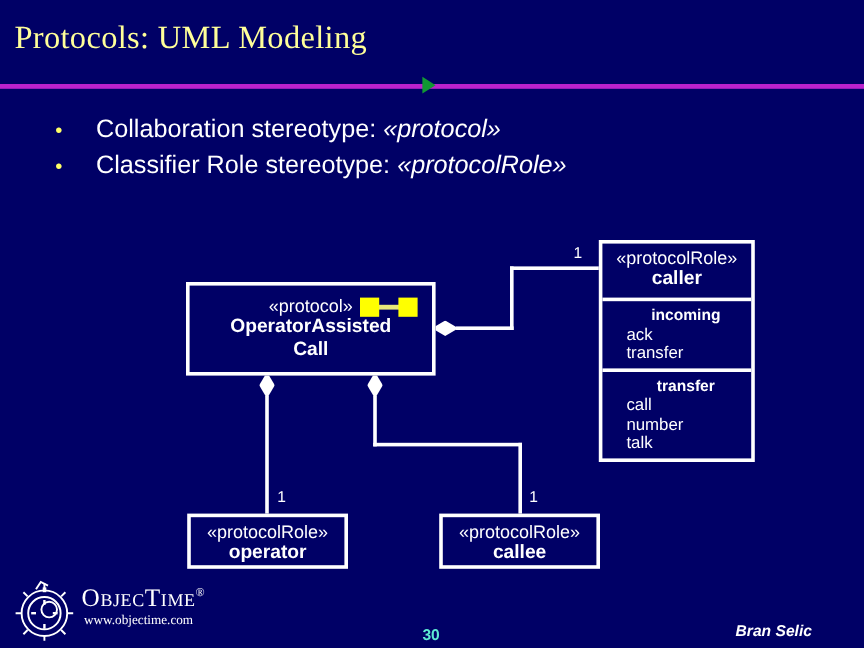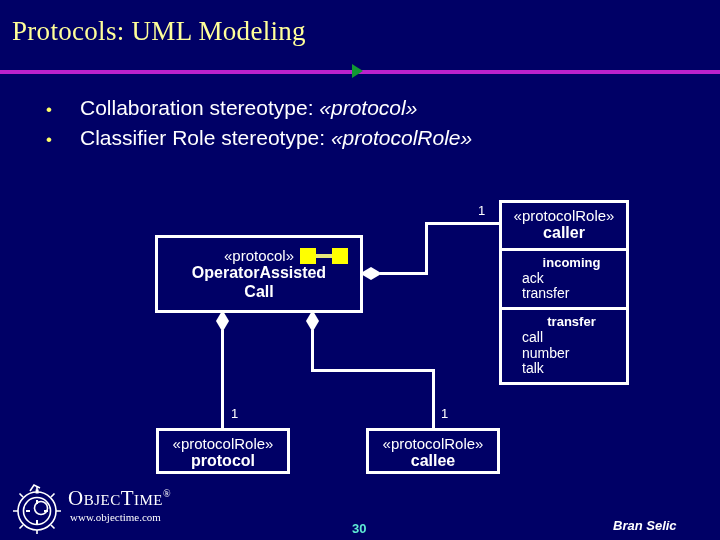--- a/index.html
+++ b/index.html
@@ -321,21 +321,21 @@
       <div class="compartment">
         <div class="comp-title">transfer</div>
         <div class="comp-item">call</div>
         <div class="comp-item">number</div>
         <div class="comp-item">talk</div>
       </div>
     </div>
 
     <div class="umlbox" id="box-operator">
       <div class="stereo">«protocolRole»</div>
-      <div class="cname">protocol</div>
+      <div class="cname">operator</div>
     </div>
 
     <div class="umlbox" id="box-callee">
       <div class="stereo">«protocolRole»</div>
       <div class="cname">callee</div>
     </div>
 
   </div>
 
   <div id="logo">

